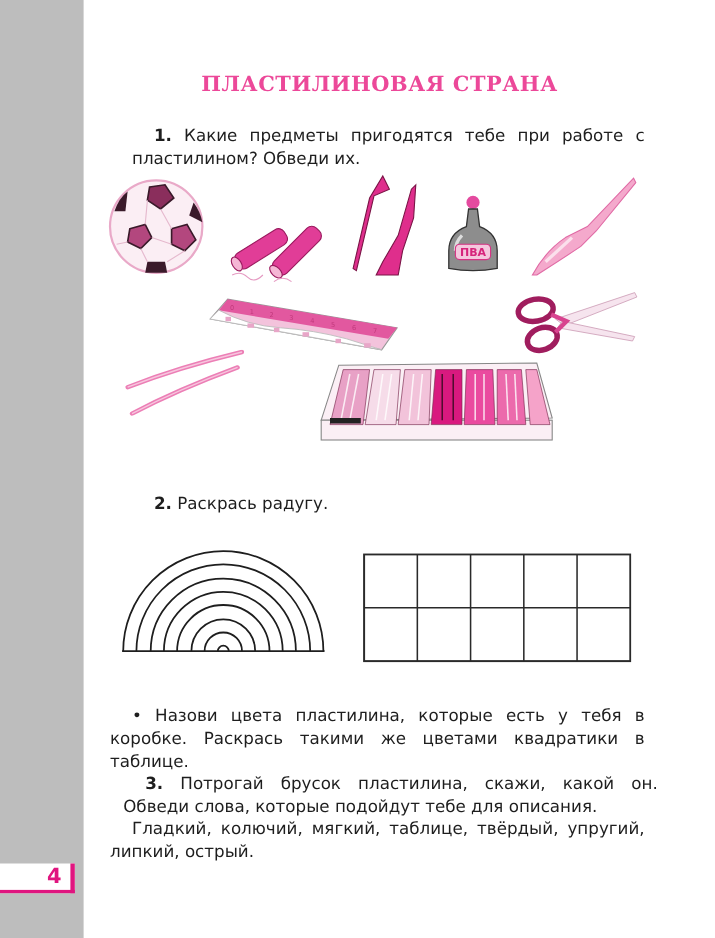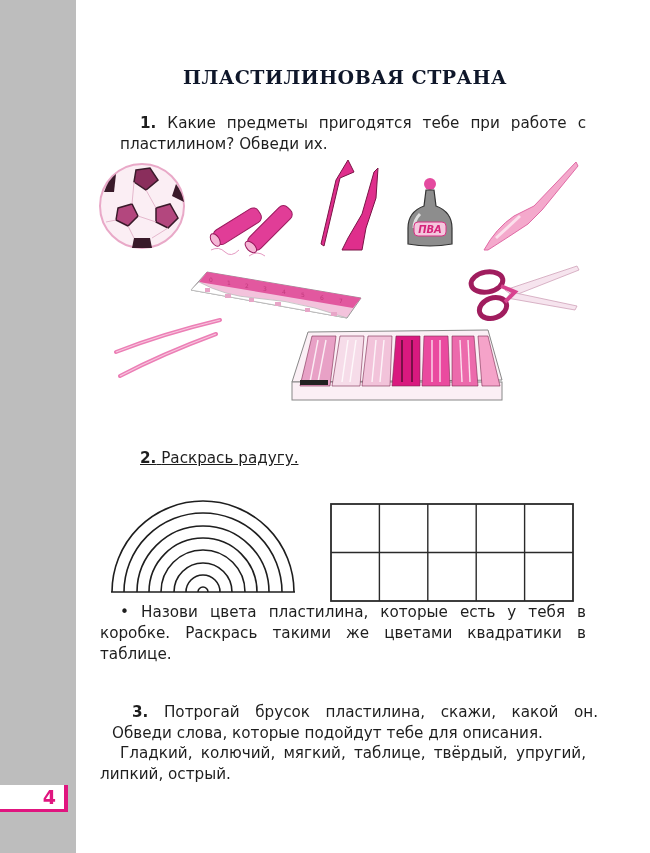--- a/index.html
+++ b/index.html
@@ -3,26 +3,26 @@
 <meta charset="utf-8">
 <style>
   html, body { margin:0; padding:0; }
   body { width:650px; height:853px; position:relative; background:#ffffff; overflow:hidden;
          font-family:"DejaVu Sans", sans-serif; color:#1e1e1e; }
   .side-band { position:absolute; left:0; top:0; width:76px; height:853px; background:#bdbdbd; }
   .page-num { position:absolute; left:0; top:785px; width:64px; height:24px; background:#ffffff;
               border-right:4px solid #e0157f; border-bottom:3px solid #e0157f; box-sizing:content-box; }
   .page-num span { position:absolute; right:8px; top:1px; font-weight:bold; font-size:19px; color:#e0157f; }
   .title { position:absolute; left:160px; top:66px; width:370px; text-align:center; font-family:"DejaVu Serif", serif;
-           font-weight:900; font-size:19px; letter-spacing:0.5px; color:#0f172a; }
+           font-weight:900; font-size:19px; letter-spacing:0.5px; color:#ec4899; }
   .para { position:absolute; left:120px; width:466px; font-size:15.2px; line-height:21px; text-align:justify; }
   .para .num { font-weight:bold; }
   .t1 { top:113px; }
-  .t2 { top:448px;text-decoration:underline; }
-  .t3 { top:602px; left:100px; width:486px; }
+  .t2 { top:448px; }
+  .t3 { top:640px; left:100px; width:486px; }
   .t4 { top:702px; left:112px; width:486px; }
   .t5 { top:743px; left:100px; width:486px; }
   .first-indent { text-indent:20px; }
   .img { position:absolute; }
   svg { display:block; }
 </style>
 </head>
 <body>
 
 <div class="side-band"></div>
@@ -72,21 +72,21 @@
   </svg>
 </div>
 
 <div class="img" style="left:318px;top:158px;">
   <svg width="70" height="95" viewBox="0 0 70 95">
     <path d="M30,2 L36,14 L22,20 L6,88 L3,86 L18,22 Z" fill="#df2e8c" stroke="#7a1446" stroke-width="1"></path>
     <path d="M60,10 L58,40 L48,70 L44,92 L24,92 L30,80 L44,56 L56,14 Z" fill="#df2e8c" stroke="#7a1446" stroke-width="1"></path>
   </svg>
 </div>
 
-<div class="img" style="left:406px;top:176px;font-style:italic;">
+<div class="img" style="left:406px;top:176px;">
   <svg width="48" height="72" viewBox="0 0 48 72">
     <circle cx="24" cy="8" r="6" fill="#e44a9f"></circle>
     <path d="M20,14 L28,14 L30,30 Q46,36 46,52 L46,68 Q24,72 2,68 L2,52 Q2,36 18,30 Z" fill="#8d8d8d" stroke="#333" stroke-width="1.2"></path>
     <path d="M14,38 Q8,44 8,52" stroke="#dddddd" stroke-width="3" fill="none"></path>
     <rect x="8" y="46" width="32" height="14" rx="4" fill="#f4c7dd" stroke="#d63384"></rect>
     <text x="24" y="57" font-family="DejaVu Sans, sans-serif" font-size="10" font-weight="bold" text-anchor="middle" fill="#d6247b">ПВА</text>
   </svg>
 </div>
 
 <div class="img" style="left:480px;top:158px;">

